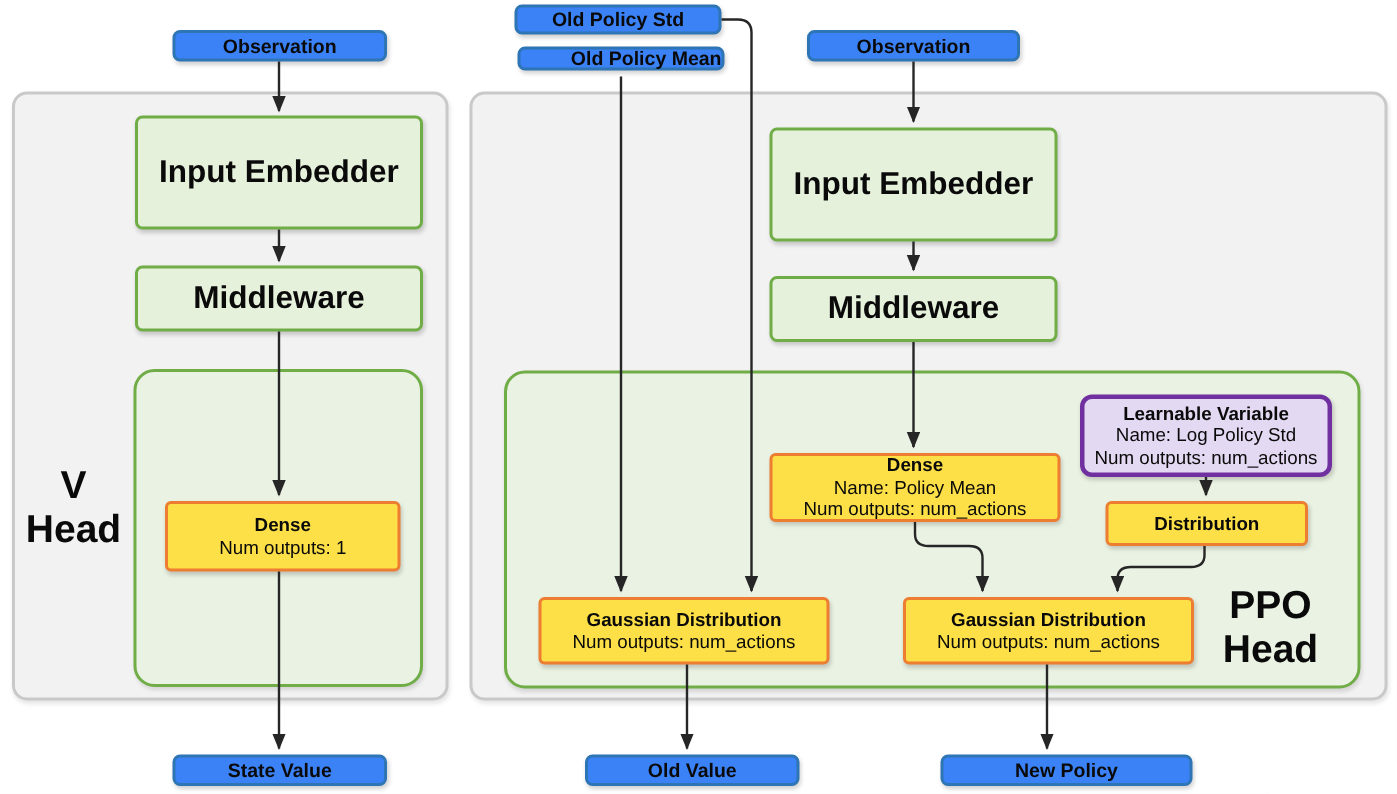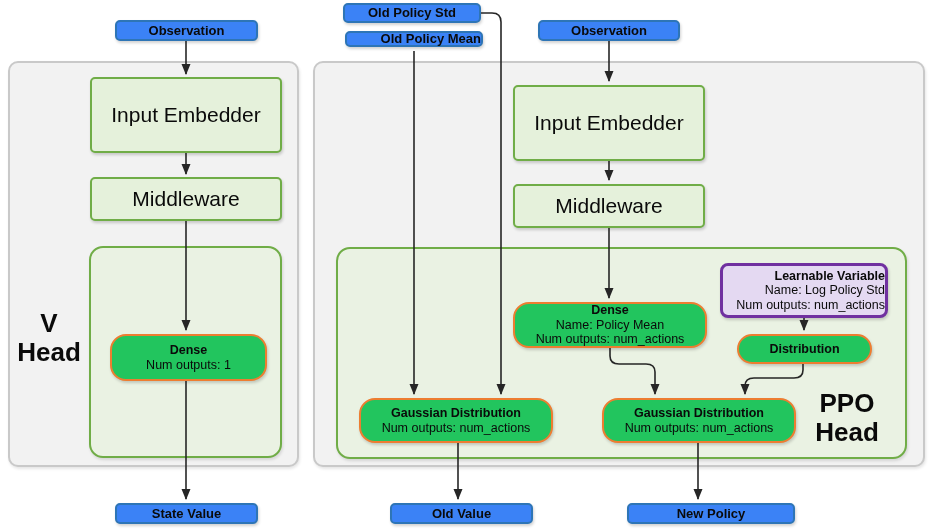--- a/index.html
+++ b/index.html
@@ -16,24 +16,24 @@
     background:#EAF2E3;border:2.5px solid #70AD47;border-radius:14px;
     box-shadow:1px 2px 3px rgba(0,0,0,0.12);
   }
   .node{
     display:flex;flex-direction:column;align-items:center;justify-content:center;
     text-align:center;line-height:1.16;
     box-shadow:1px 2px 3px rgba(0,0,0,0.18);
   }
   .blue{background:#3b82f6;border:2.5px solid #2E75B6;border-radius:5px;}
   .green{background:#E5F1DB;border:2px solid #70AD47;border-radius:5px;}
-  .orange{background:#22c55e;border:2.5px solid #ED7D31;border-radius:16px;}
-  .purple{background:#E4D9F2;border:3px solid #7030A0;border-radius:8px;align-items:flex-end;}
+  .orange{background:#fde047;border:2.5px solid #ED7D31;border-radius:4px;}
+  .purple{background:#E4D9F2;border:3px solid #7030A0;border-radius:8px;}
   .io-label{font-size:13px;font-weight:700;}
-  .big-label{font-size:21px;font-weight:400;justify-content:center;}
+  .big-label{font-size:21px;font-weight:700;justify-content:center;}
   .node-title{font-size:12.5px;font-weight:700;}
   .node-line{font-size:12.5px;font-weight:400;}
   .head-label{
     font-size:26px;font-weight:700;text-align:center;line-height:1.12;
     display:flex;flex-direction:column;align-items:center;justify-content:center;
   }
   .arrows{position:absolute;left:0;top:0;pointer-events:none;}
 </style>
 </head>
 <body>

